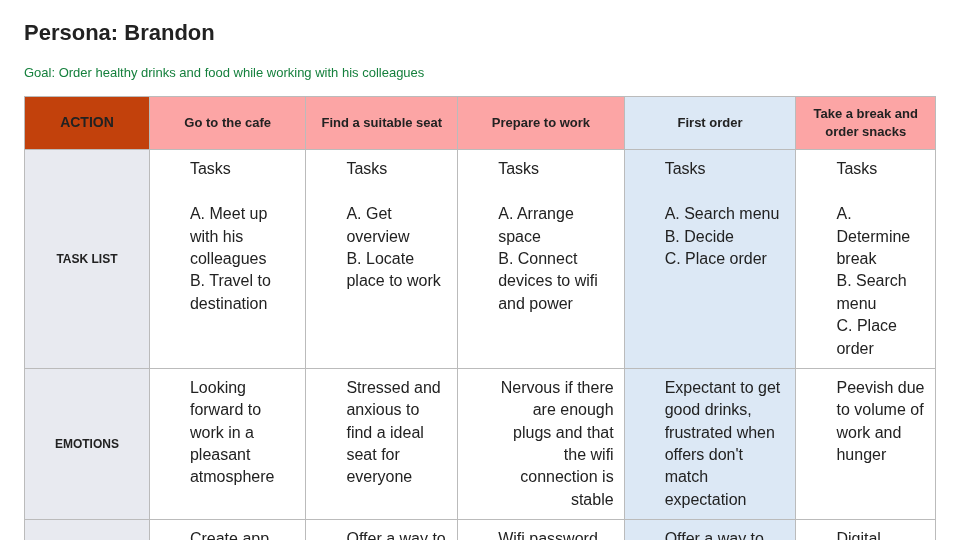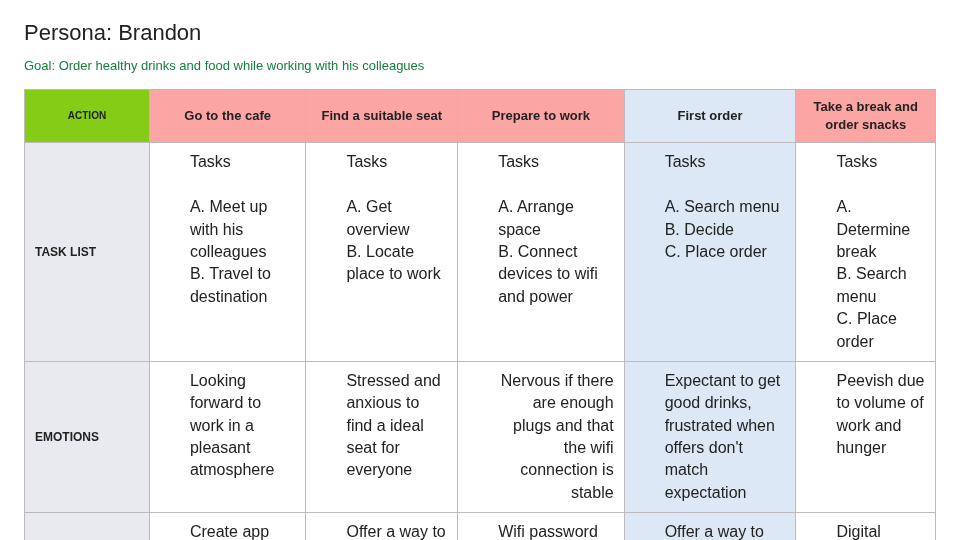--- a/index.html
+++ b/index.html
@@ -5,57 +5,58 @@
     * { box-sizing: border-box; margin: 0; padding: 0; }
     body {
       font-family: Arial, sans-serif;
       background: #ffffff;
       padding: 20px 24px;
       font-size: 13px;
       color: #222;
     }
     h1 {
       font-size: 22px;
-      font-weight: 400;
-      margin-bottom: 12px;
+      font-weight: 700;
+      margin-bottom: 19px;
     }
     .goal {
       font-size: 13px;
       color: #15803d;
       margin-bottom: 16px;
     }
     table {
       width: 100%;
       border-collapse: collapse;
       border: 1px solid #bbb;
     }
     th, td {
       border: 1px solid #bbb;
       padding: 8px 10px;
       vertical-align: top;
       line-height: 1.4;
     }
     
     .header-action {
-      background: #84cc16;
+      background: #c2410c;
       text-align: center;
       font-weight: 700;
-      font-size: 10px;
+      font-size: 14px;
       vertical-align: middle;
     }
     .header-col {
       background: #fca5a5;
       text-align: center;
       font-weight: 700;
       font-size: 13px;
       vertical-align: middle;
     }
     
     .row-label {
       background: #e8eaf0;
+      text-align: center;
       font-weight: 700;
       font-size: 12px;
       vertical-align: middle;
     }
     
     .data-cell {
       background: #ffffff;
       font-size: 16px;
       padding-left: 40px;
     }

